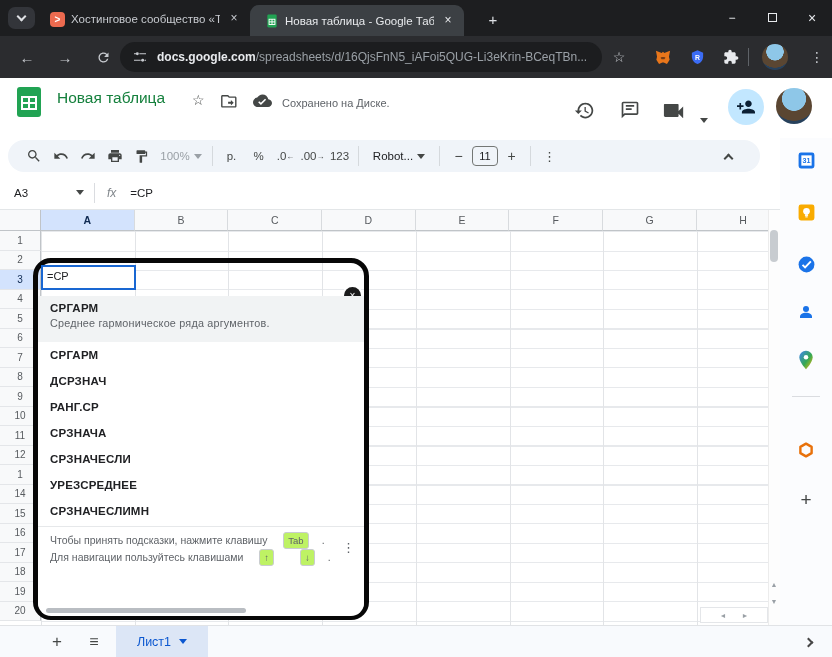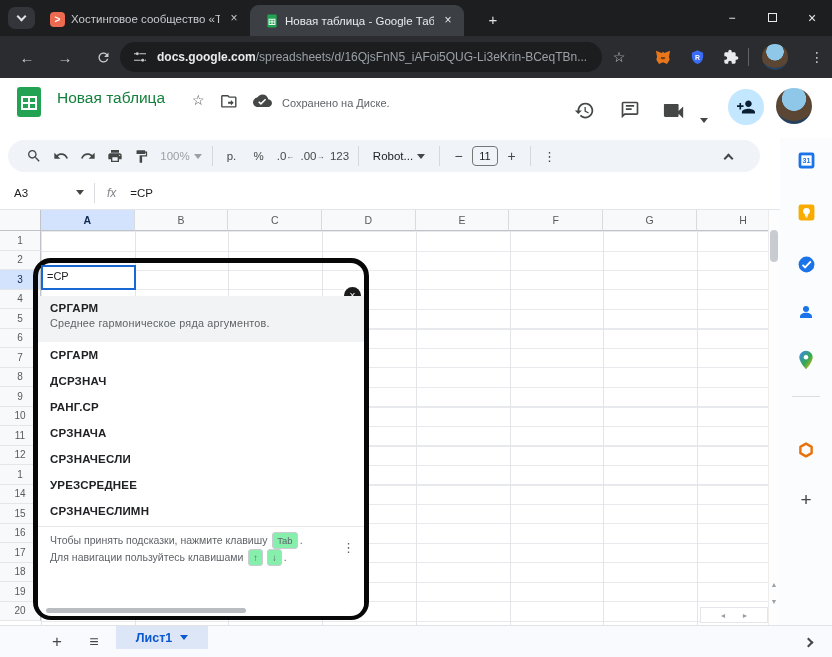--- a/index.html
+++ b/index.html
@@ -77,33 +77,33 @@
 
   
   .sidepanel{left:780px;top:138px;width:52px;height:487px;background:#fbfcfe;}
   .spic{left:14px;width:24px;height:24px;display:flex;align-items:center;justify-content:center;}
   .spdiv{left:12px;width:28px;height:1px;background:#dadce0;}
   .plusg{font-size:19px;color:#444746;}
 
   
   .botbar{left:0;top:625px;width:832px;height:32px;background:#f8fafd;border-top:1px solid #e1e3e6;}
   .bbtn{top:0;height:32px;display:flex;align-items:center;justify-content:center;color:#444746;}
-  .sheettab{left:116px;top:0;height:23px;width:92px;background:#dce6f6;display:flex;align-items:center;justify-content:center;gap:8px;color:#0b57d0;font-size:12.5px;font-weight:bold;}
+  .sheettab{left:116px;top:0;height:31px;width:92px;background:#dce6f6;display:flex;align-items:center;justify-content:center;gap:8px;color:#0b57d0;font-size:12.5px;font-weight:normal;}
   .chevr{display:inline-block;width:7px;height:7px;border-right:2px solid #474747;border-top:2px solid #474747;transform:rotate(45deg);}
 
   
   .ppborder{left:33px;top:258px;width:336px;height:362px;border:5px solid #070707;border-radius:18px;background:transparent;}
   .ppeditor{left:41px;top:265px;width:95px;height:25px;background:#fff;border:2px solid #1967d2;font-size:11px;color:#202124;padding:3px 0 0 4px;}
   .ppclose{left:344px;top:287px;width:17px;height:17px;border-radius:50%;background:#1b1b1b;color:#fff;font-size:10px;display:flex;align-items:center;justify-content:center;box-shadow:0 0 0 2px #fff;}
   .ppdd{left:38px;top:296px;width:326px;height:320px;background:#fff;border-radius:0 0 13px 13px;overflow:hidden;}
   .sitem{height:26px;line-height:26px;padding-left:12px;font-size:11.5px;font-weight:600;color:#202124;letter-spacing:.2px;white-space:nowrap;}
   .sitem.sel{height:46px;line-height:normal;background:#f1f3f4;padding-top:6px;}
   .sdesc{font-size:10.8px;font-weight:normal;color:#5f6368;margin-top:3px;}
   .ppfoot{position:relative;border-top:1px solid #e6e8ea;margin-top:2px;padding:5px 30px 2px 12px;font-size:10.5px;line-height:15px;color:#5f6368;}
-  .keycap{display:inline-block;border:1px solid #c9ccd1;border-radius:3px;padding:0 4px;font-size:9.5px;background:#86efac;margin:0 2px;}
+  .keycap{display:inline-block;border:1px solid #c9ccd1;border-radius:3px;padding:0 4px;font-size:9.5px;background:#bef264;margin:0 13px;}
   .ppkebab{position:absolute;right:9px;top:13px;font-size:13px;color:#5f6368;}
   .ppthumb{left:46px;top:608px;width:200px;height:5px;border-radius:3px;background:#b9bdc2;}
 
   svg{display:block;}
 </style>
 </head>
 <body>
 
 <div class="screen">
 

